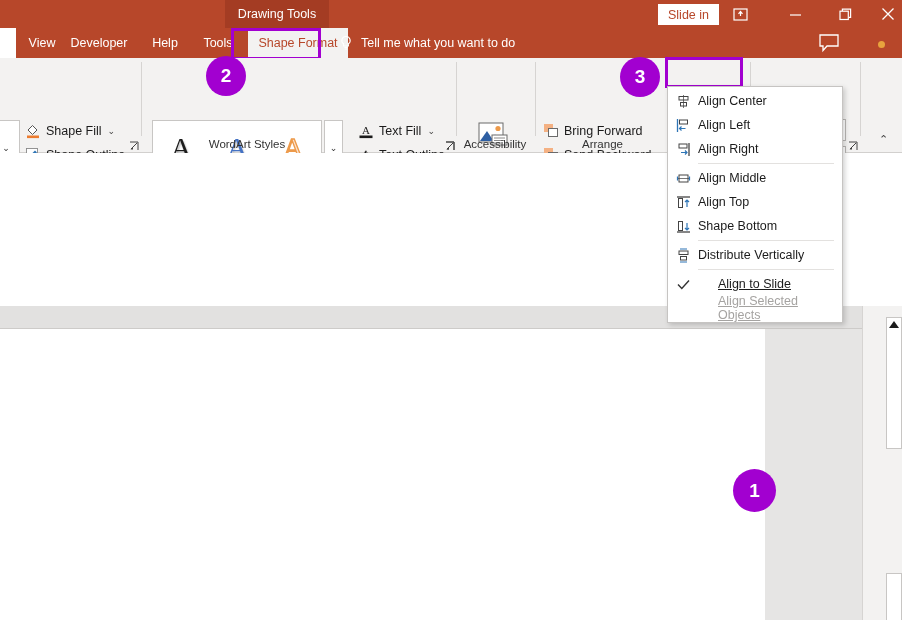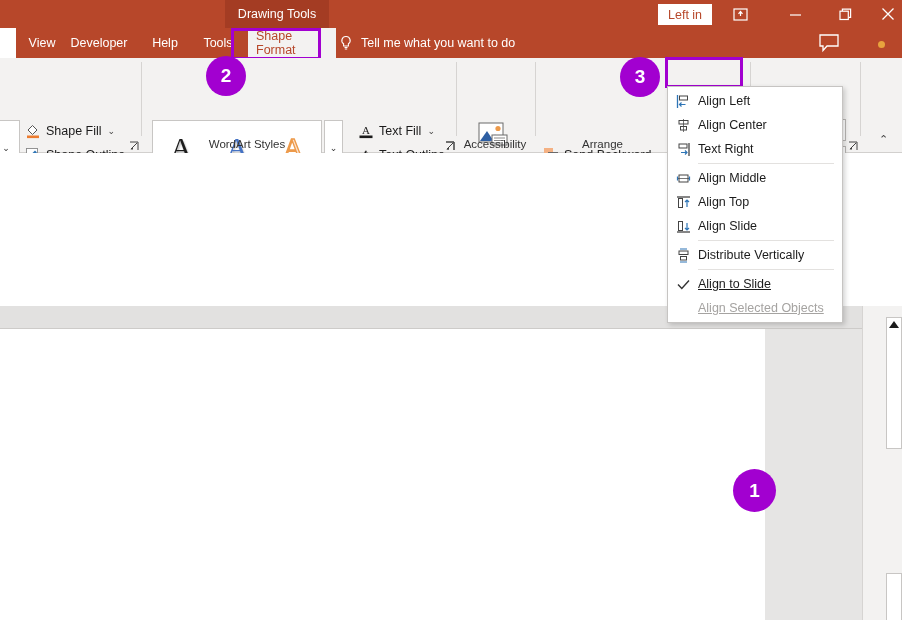--- a/index.html
+++ b/index.html
@@ -186,21 +186,21 @@
     font-size: 12.5px; color: #1b1b1b;
   }
   .menu-item.disabled { color: #a5a3a1; }
   .menu-ico {
     width: 30px; flex: none;
     display: flex; align-items: center; justify-content: center;
   }
   .menu-sep {
     height: 1px; background: #e3e1df; margin: 2px 8px 2px 30px;
   }
-  .u { text-decoration: underline; }
+  .u { text-decoration: underline; margin-left: 20px; }
 
   
   .workspace {
     position: absolute; left: 0; top: 153px; width: 902px; height: 467px;
     background: #ffffff;
   }
   .thumbgap {
     position: absolute; left: 0; top: 153px; width: 862px; height: 23px;
     background: #E2E1E0; border-bottom: 1px solid #cdcbc9;
   }
@@ -248,21 +248,21 @@
   }
 </style>
 </head>
 <body>
 
 <div id="app">
 
   <div class="titlebar">
     <div class="ctx-tab-label">Drawing Tools</div>
 
-    <div class="signin">Left in</div>
+    <div class="signin">Slide in</div>
 
     <div class="winbtn" style="left:720px;">
       <svg width="15" height="15" viewBox="0 0 15 15">
           <rect x="1" y="2" width="13" height="11" fill="none" stroke="#fff" stroke-width="1.2"></rect>
           <path d="M7.5 4.5 L7.5 9 M5.5 6.8 L7.5 4.5 L9.5 6.8" stroke="#fff" stroke-width="1.2" fill="none"></path>
         </svg>
     </div>
     <div class="winbtn" style="left:775px;">
       <svg width="13" height="13" viewBox="0 0 13 13">
           <path d="M1 7 H12" stroke="#fff" stroke-width="1.2"></path>
@@ -279,21 +279,21 @@
           <path d="M1.5 1.5 L12.5 12.5 M12.5 1.5 L1.5 12.5" stroke="#fff" stroke-width="1.25"></path>
         </svg>
     </div>
   </div>
 
   <div class="tabstrip">
     <div class="tab" style="left:0px; width:52px;">View</div>
     <div class="tab" style="left:42px; width:82px;">Developer</div>
     <div class="tab" style="left:124px; width:50px;text-align:right;">Help</div>
     <div class="tab" style="left:174px; width:56px;">Tools</div>
-    <div class="tab active" style="left:232px; width:88px;">Shape Format</div>
+    <div class="tab active" style="left:232px; width:100px;">Shape Format</div>
   </div>
   <div class="tab-highlight"></div>
 
   <div class="tellme">
     <span class="bulb">
       <svg width="16" height="16" viewBox="0 0 16 16">
           <path d="M8 1.5 A4 4 0 0 0 5.6 8.8 V11 h4.8 V8.8 A4 4 0 0 0 8 1.5 Z" fill="none" stroke="#fff" stroke-width="1.1"></path>
           <path d="M6.5 12.5 h3 M6.8 14 h2.4" stroke="#fff" stroke-width="1.1"></path>
         </svg>
     </span>
@@ -419,20 +419,29 @@
     <div class="grp-label" style="left:455px; width:80px;">Accessibility</div>
     <div class="dlg-launcher" style="left:444px; bottom:2px;">
       <svg width="12" height="12" viewBox="0 0 12 12">
           <path d="M2 2 H10 V10" fill="none" stroke="#444" stroke-width="1"></path>
           <path d="M3 9 L9 3" stroke="#444" stroke-width="1"></path>
           <path d="M2.5 9.5 L5 9.5 L5 7" fill="#444"></path>
         </svg>
     </div>
     <div class="grp-sep" style="left:535px;"></div>
 
+    <div class="rbtn" style="left:540px; top:62px;">
+      <span class="rico">
+        <svg width="16" height="16" viewBox="0 0 16 16">
+            <rect x="1" y="1" width="9" height="8" fill="#F4B183"></rect>
+            <rect x="5.5" y="5.5" width="9" height="8" fill="#fff" stroke="#6a6a6a" stroke-width="1"></rect>
+          </svg>
+      </span>
+      <span>Bring Forward</span>
+    </div>
 
     <div class="rbtn" style="left:540px; top:86px;">
       <span class="rico">
         <svg width="16" height="16" viewBox="0 0 16 16">
             <rect x="1" y="1" width="9" height="8" fill="#F4B183"></rect>
             <rect x="5.5" y="5.5" width="9" height="8" fill="#fff" stroke="#6a6a6a" stroke-width="1"></rect>
           </svg>
       </span>
       <span>Send Backward</span>
       <span class="chev">⌄</span>
@@ -527,48 +536,48 @@
       
       
     </div>
   </div>
 
   <div class="menu">
 
     <div class="menu-item">
       <span class="menu-ico">
         <svg width="15" height="15" viewBox="0 0 15 15">
+            <path d="M7.5 1 V14" stroke="#777" stroke-width="1"></path>
+            <rect x="3" y="2.5" width="9" height="3.5" fill="none" stroke="#444" stroke-width="1"></rect>
+            <rect x="4.5" y="8.5" width="6" height="3.5" fill="none" stroke="#444" stroke-width="1"></rect>
+          </svg>
+      </span>
+      <span>Align Center</span>
+    </div>
+
+    <div class="menu-item">
+      <span class="menu-ico">
+        <svg width="15" height="15" viewBox="0 0 15 15">
             <path d="M1.5 1 V14" stroke="#2E75B6" stroke-width="1.3"></path>
             <rect x="3.5" y="2" width="8" height="4" fill="none" stroke="#444" stroke-width="1"></rect>
             <path d="M9.5 10.5 H3.5 M5.5 8.5 L3.5 10.5 L5.5 12.5" fill="none" stroke="#2E75B6" stroke-width="1.2"></path>
           </svg>
       </span>
       <span><span>Align Left</span></span>
     </div>
 
     <div class="menu-item">
       <span class="menu-ico">
         <svg width="15" height="15" viewBox="0 0 15 15">
-            <path d="M7.5 1 V14" stroke="#777" stroke-width="1"></path>
-            <rect x="3" y="2.5" width="9" height="3.5" fill="none" stroke="#444" stroke-width="1"></rect>
-            <rect x="4.5" y="8.5" width="6" height="3.5" fill="none" stroke="#444" stroke-width="1"></rect>
-          </svg>
-      </span>
-      <span>Align Center</span>
-    </div>
-
-    <div class="menu-item">
-      <span class="menu-ico">
-        <svg width="15" height="15" viewBox="0 0 15 15">
             <path d="M13 1 V14" stroke="#444" stroke-width="1.3"></path>
             <rect x="3" y="2" width="8" height="4" fill="none" stroke="#444" stroke-width="1"></rect>
             <path d="M5 10.5 H11 M9 8.5 L11 10.5 L9 12.5" fill="none" stroke="#2E75B6" stroke-width="1.2"></path>
           </svg>
       </span>
-      <span>Text Right</span>
+      <span>Align Right</span>
     </div>
 
     <div class="menu-sep"></div>
 
     <div class="menu-item">
       <span class="menu-ico">
         <svg width="15" height="15" viewBox="0 0 15 15">
             <path d="M1 7.5 H14" stroke="#777" stroke-width="1"></path>
             <rect x="3" y="4" width="9" height="7" fill="none" stroke="#444" stroke-width="1"></rect>
             <path d="M1.5 5.5 V9.5 M13.5 5.5 V9.5" stroke="#2E75B6" stroke-width="1.2"></path>
@@ -589,21 +598,21 @@
     </div>
 
     <div class="menu-item">
       <span class="menu-ico">
         <svg width="15" height="15" viewBox="0 0 15 15">
             <path d="M1 13 H14" stroke="#444" stroke-width="1.3"></path>
             <rect x="2.5" y="2.5" width="4" height="9" fill="none" stroke="#444" stroke-width="1"></rect>
             <path d="M11 4 V11 M9 9 L11 11 L13 9" fill="none" stroke="#2E75B6" stroke-width="1.2"></path>
           </svg>
       </span>
-      <span>Align Slide</span>
+      <span>Shape Bottom</span>
     </div>
 
     <div class="menu-sep"></div>
 
 
     <div class="menu-item">
       <span class="menu-ico">
         <svg width="15" height="15" viewBox="0 0 15 15">
             <path d="M4 1 H11 M4 14 H11" stroke="#2E75B6" stroke-width="1.2"></path>
             <rect x="3" y="3" width="9" height="3.5" fill="none" stroke="#444" stroke-width="1"></rect>

